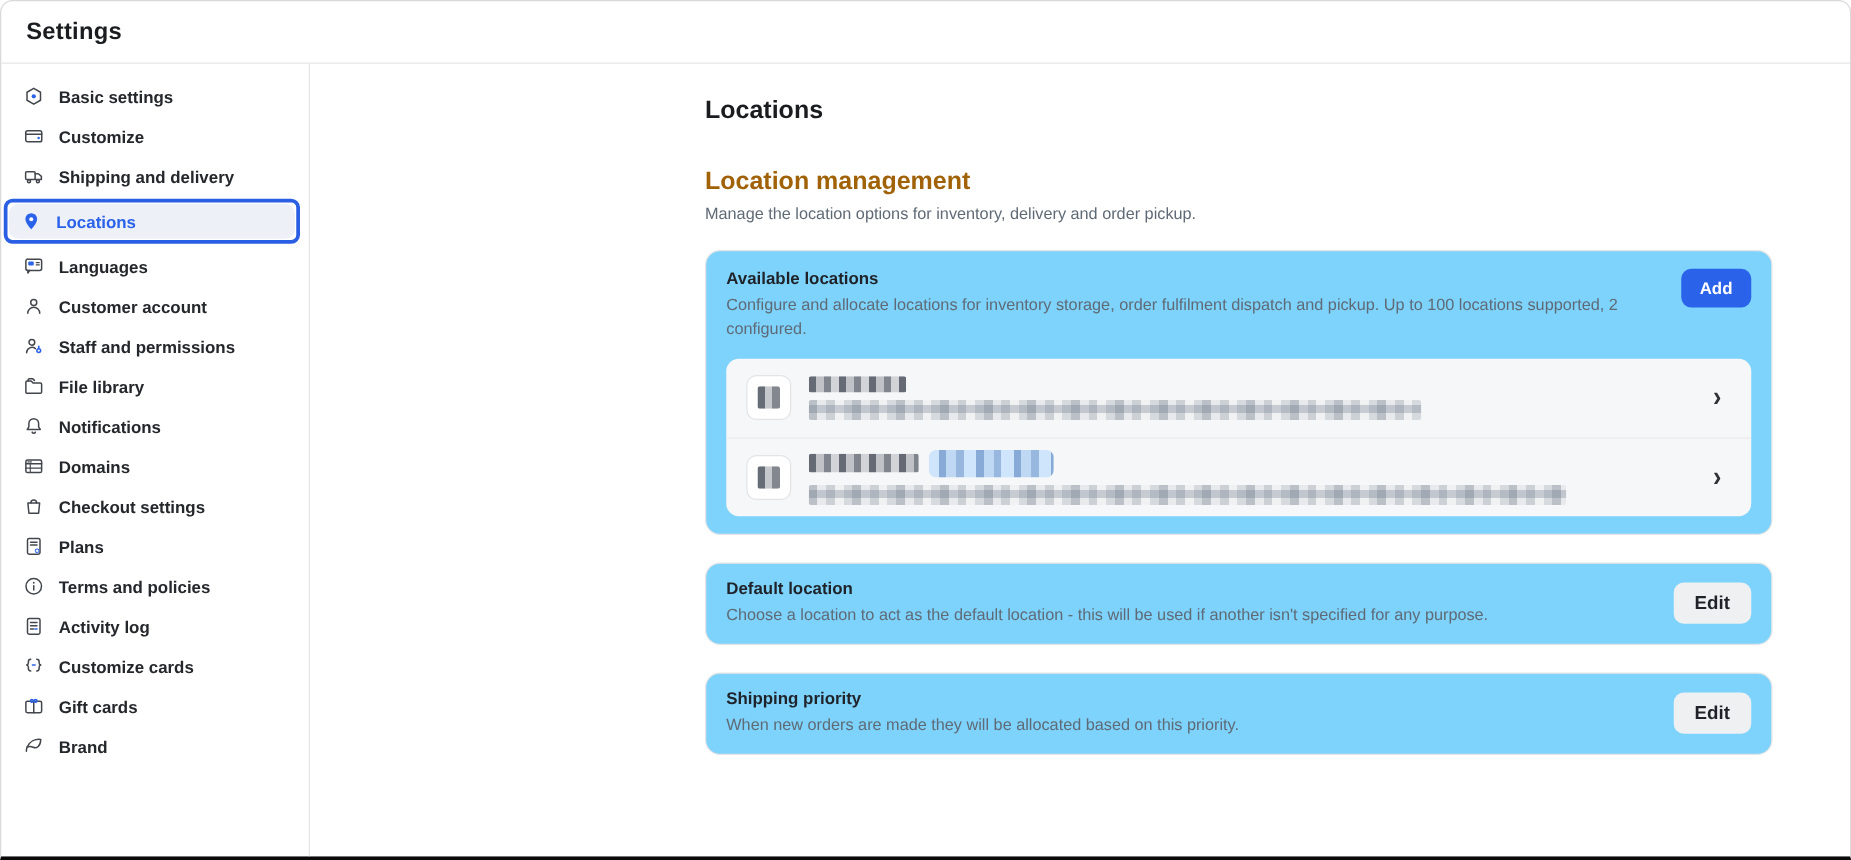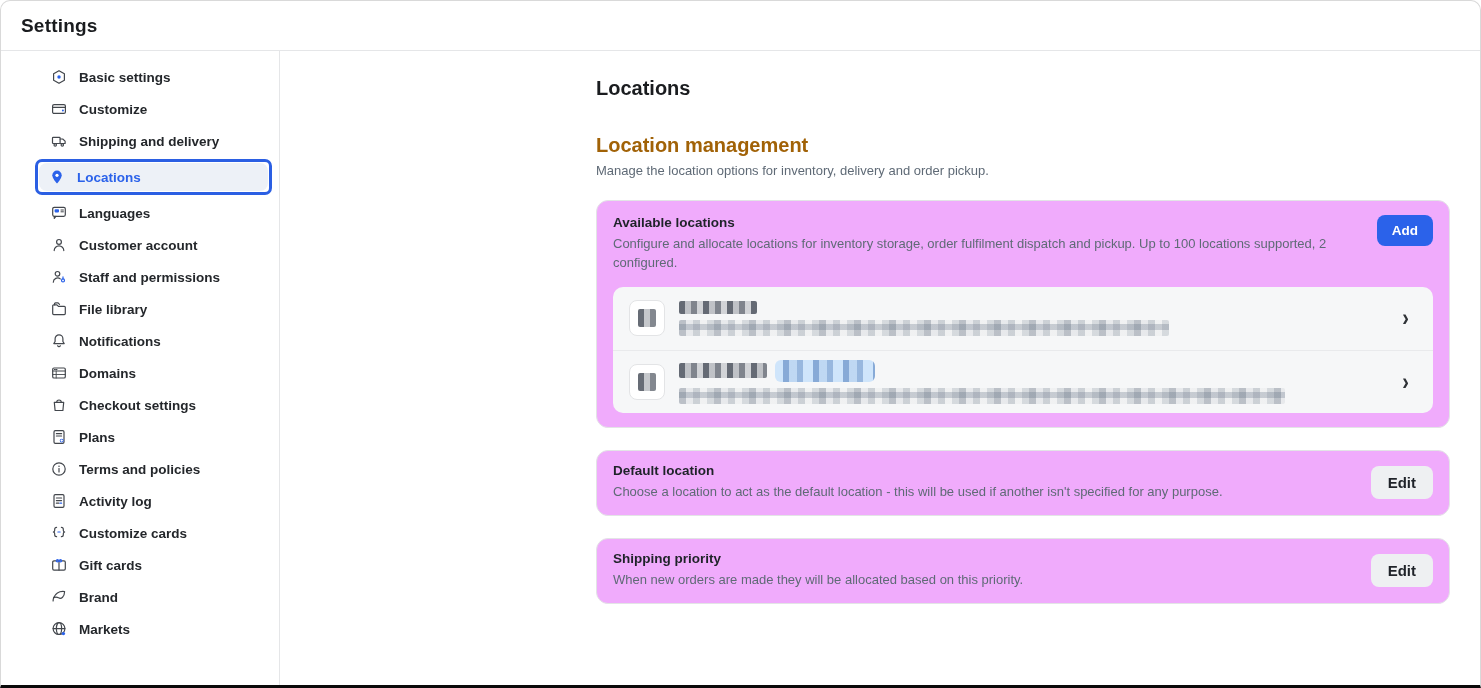--- a/index.html
+++ b/index.html
@@ -11,40 +11,40 @@
     border:1px solid #d9d9d9; border-bottom:3px solid #0a0a0a;
     border-radius:10px 10px 0 0; overflow:hidden;
   }
 
   
   .app-header { height:50px; display:flex; align-items:center; padding:0 20px; border-bottom:1px solid #e5e6e8; }
   .app-title { font-size:19px; font-weight:bold; color:#1a1c1f; letter-spacing:.2px; }
 
   
   .app-body { display:flex; height:635px; }
-  .sidebar { width:247px; flex:0 0 247px; border-right:1px solid #e5e6e8; padding-top:8px; overflow:hidden;margin-left:32px; }
+  .sidebar { width:247px; flex:0 0 247px; border-right:1px solid #e5e6e8; padding-top:8px; overflow:hidden; }
   .main { flex:1; padding:14px 60px 0 316px; }
 
   
   .nav-item { display:flex; align-items:center; gap:12px; height:28px; margin:4px 8px 0 8px;
               padding:0 10px; border-radius:8px; cursor:pointer; color:#24272b; }
   .nav-item .icon { width:16px; height:16px; flex:0 0 16px; display:flex; align-items:center; justify-content:center; color:#43474d; }
   .nav-item .icon svg { width:16px; height:16px; display:block; }
   .nav-label { font-size:13.5px; font-weight:600; white-space:nowrap; }
 
   .nav-sel-wrap { border:3px solid #2b5fe3; border-radius:7px; margin:4px 7px 0 2px; padding:1px; }
   .nav-sel-wrap .nav-item { margin:0; background:#edf1f7; color:#2b62ea; height:28px; }
   .nav-sel-wrap .nav-item .icon { color:#2b62ea; }
 
   
   .page-h1 { font-size:20px; font-weight:bold; color:#1a1c1f; margin-top:12px; }
   .section-h2 { font-size:20px; font-weight:bold; color:#a16207; margin-top:34px; }
   .section-desc { font-size:13px; color:#5f6a76; margin-top:6px; }
 
-  .card { width:854px; background:#f0abfc; border:1px solid #e3e4e6; border-radius:12px; margin-top:22px; padding:14px 16px; }
+  .card { width:854px; background:#7dd3fc; border:1px solid #e3e4e6; border-radius:12px; margin-top:22px; padding:14px 16px; }
   .card-head { display:flex; align-items:flex-start; }
   .card-head-text { flex:1; min-width:0; }
   .card-title { font-size:13.5px; font-weight:bold; color:#1f2329; }
   .card-desc { font-size:13px; color:#5f6a76; margin-top:5px; line-height:1.45; }
 
   .btn-primary { flex:0 0 auto; margin-left:2px; background:#2b62ea; color:#fff; border:none; border-radius:8px;
                  font-family:inherit; font-size:13.5px; font-weight:600; padding:8px 15px; cursor:pointer; }
   .btn-secondary { flex:0 0 auto; align-self:center; background:#eef0f2; color:#1f2329; border:none; border-radius:8px;
                    font-family:inherit; font-size:15px; font-weight:600; padding:8px 17px; cursor:pointer; margin-left:8px; }
 
@@ -260,31 +260,20 @@
   </div>
         <div class="nav-item">
     <span class="icon">
             <svg viewBox="0 0 16 16" fill="none" stroke="currentColor" stroke-width="1.2" stroke-linecap="round" stroke-linejoin="round">
               <path d="M13.6 2.5c-4.6-.6-8.9 1.8-10.9 6.1 1.8-.7 3.3-.6 4.8.2 2.8 1.5 6-.9 6.1-6.3z"></path>
               <path d="M2.7 8.6c-.4 1.1-.6 2.2-.6 3.4"></path>
             </svg>
           </span>
     <span class="nav-label">Brand</span>
   </div>
-        <div class="nav-item">
-    <span class="icon">
-            <svg viewBox="0 0 16 16" fill="none" stroke="currentColor" stroke-width="1.2" stroke-linecap="round" stroke-linejoin="round">
-              <circle cx="8" cy="7.6" r="5.9"></circle>
-              <ellipse cx="8" cy="7.6" rx="2.6" ry="5.9"></ellipse>
-              <path d="M2.1 7.6h11.8"></path>
-              <circle cx="12.4" cy="12.6" r="1.7" fill="#2b62ea" stroke="none"></circle>
-            </svg>
-          </span>
-    <span class="nav-label">Markets</span>
-  </div>
       </nav>
 
     <main class="main">
       <h1 class="page-h1">Locations</h1>
       <h2 class="section-h2">Location management</h2>
       <p class="section-desc">Manage the location options for inventory, delivery and order pickup.</p>
 
       <section class="card">
         <div class="card-head">
           <div class="card-head-text">

